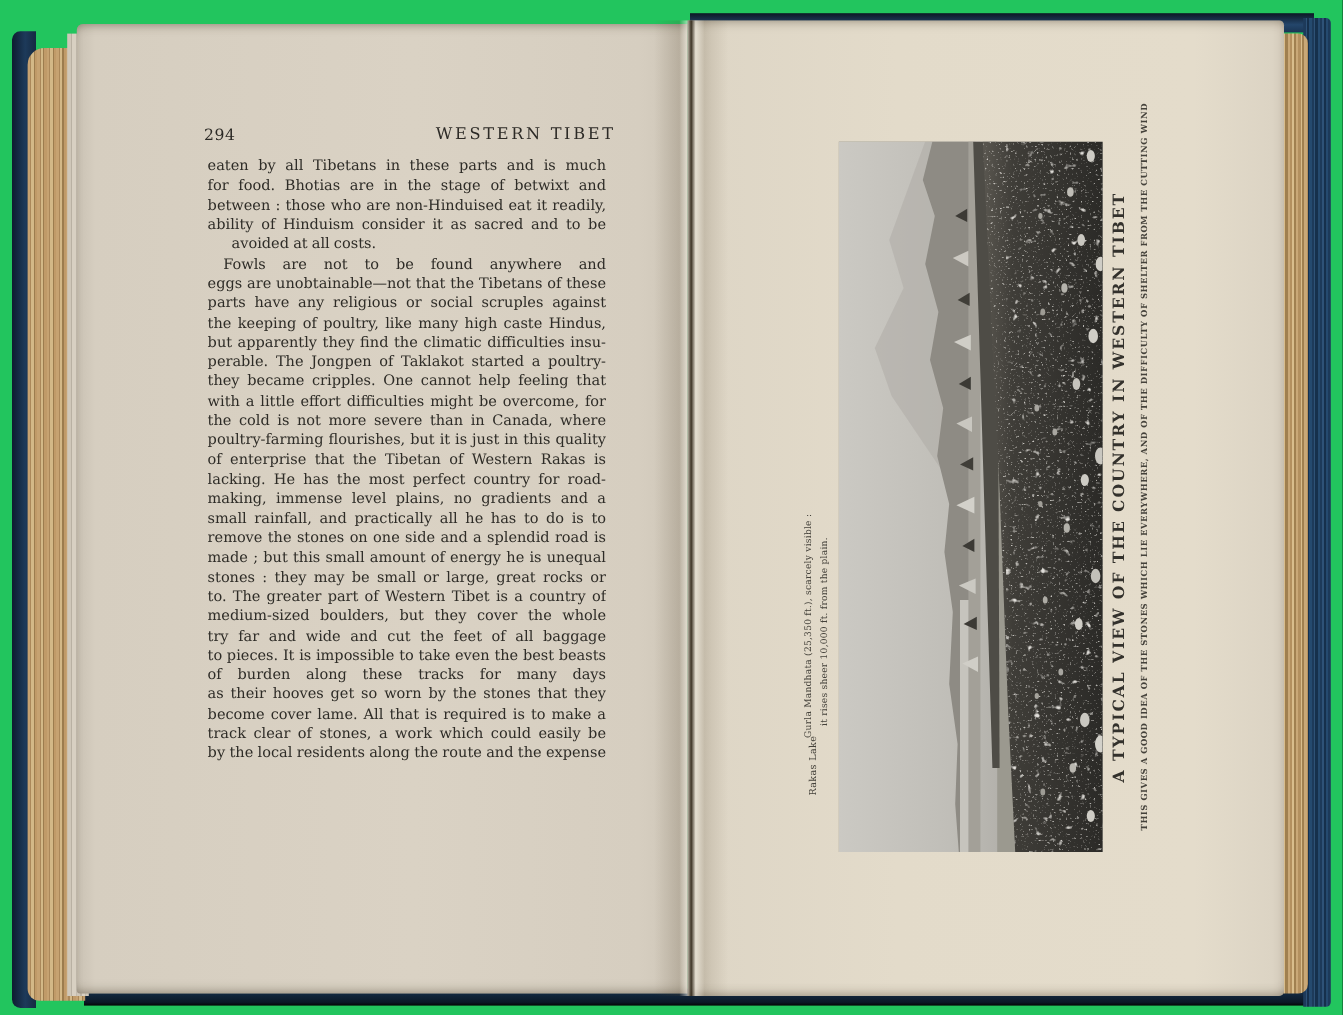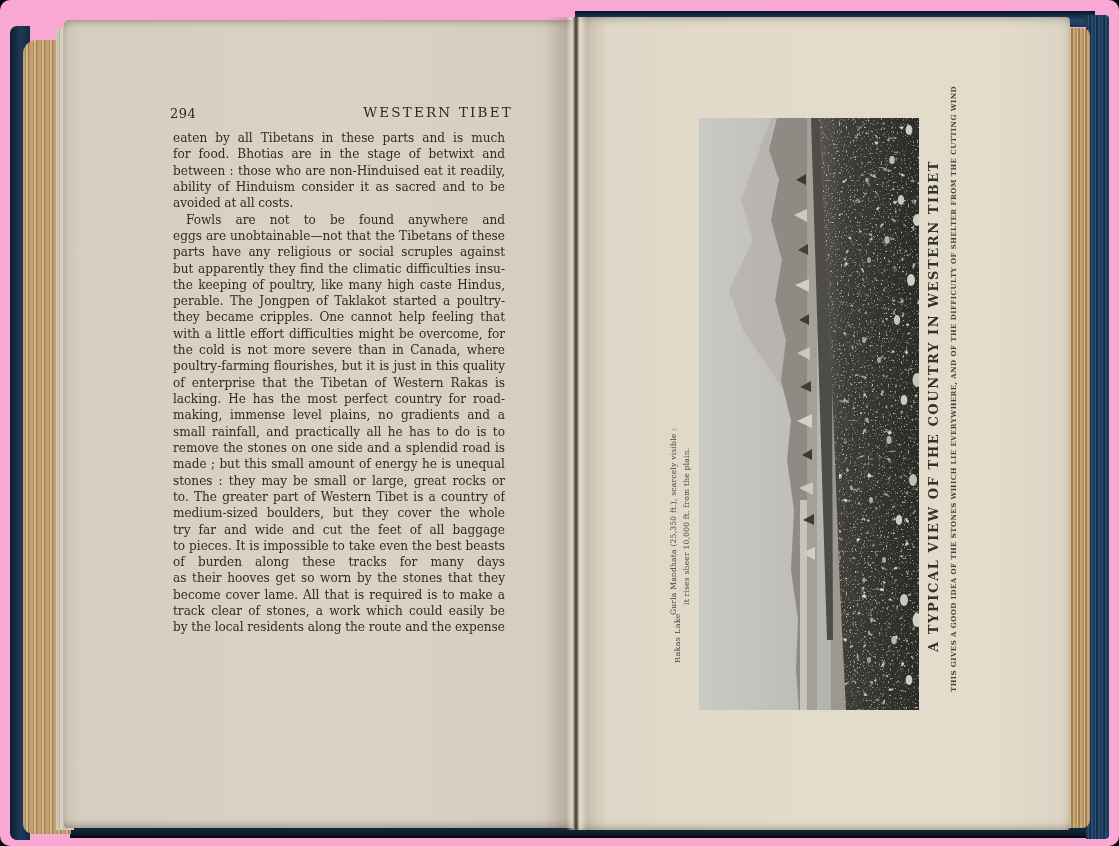--- a/index.html
+++ b/index.html
@@ -1,17 +1,17 @@
 <!DOCTYPE html>
 <html><head>
 <meta charset="utf-8">
 <style>
   html,body{margin:0;padding:0;background:#060606;}
-  .scene{position:relative;width:1119px;height:846px;background:#f9a8d4;overflow:hidden;
-         font-family:"DejaVu Serif","Liberation Serif",serif;border-radius:10px;}
+  .scene{position:relative;width:1119px;height:846px;background:#22c55e;overflow:hidden;
+         font-family:"DejaVu Serif","Liberation Serif",serif;}
   .abs{position:absolute;}
 
   
   .cover-top{left:575px;top:11px;width:520px;height:16px;
     background:linear-gradient(to bottom,#0c1724,#24466b 60%,#1a3553);}
   .cover-bottom{left:70px;top:824px;width:1018px;height:14px;
     background:linear-gradient(to bottom,#16304c,#0b1927 80%,#050505);}
   .cover-left{left:10px;top:26px;width:20px;height:814px;border-radius:7px 0 0 7px;
     background:linear-gradient(to right,#0e1d30,#1d3a5a 55%,#152a42);}
   .cover-right{left:1086px;top:15px;width:23px;height:824px;border-radius:0 4px 4px 0;
@@ -32,21 +32,21 @@
     box-shadow:inset 0 6px 9px -6px rgba(60,50,30,.5), inset 0 -7px 9px -6px rgba(60,50,30,.45);}
   .gutter{left:545px;top:17px;width:62px;height:813px;
     background:linear-gradient(to right,rgba(80,65,40,0) 0,rgba(80,65,40,.18) 34%,rgba(250,246,236,.5) 44%,rgba(35,26,12,.85) 50%,rgba(250,246,236,.45) 56%,rgba(80,65,40,.15) 68%,rgba(80,65,40,0) 100%);}
 
   
   .pnum{left:170px;top:106px;font-size:13px;color:#2c2a26;letter-spacing:.5px;}
   .rhead{left:181px;top:104px;width:332px;text-align:right;font-size:13.5px;font-weight:400;
          letter-spacing:2.2px;color:#2c2a26;}
   .body{left:173px;top:130px;width:332px;color:#2e2c27;font-size:12.1px;word-spacing:-.4px;}
   .bline{line-height:16.32px;height:16.32px;text-align:justify;text-align-last:justify;overflow:hidden;}
-  .bline.end{text-align-last:left;}
+  .bline.end{text-align-last:left;margin-left:20px;}
   .bline.ind{text-indent:13px;}
 
   
   .plate{left:699px;top:118px;width:220px;height:592px;overflow:hidden;background:#9b998f;}
   .plate svg{position:absolute;left:0;top:0;transform-origin:0 0;transform:rotate(-90deg) translateX(-592px);}
 
   
   .vtext{position:absolute;transform-origin:0 0;transform:rotate(-90deg);white-space:nowrap;color:#3a3731;}
   .vt-title{font-size:13px;font-weight:700;letter-spacing:1.6px;color:#33312c;}
   .vt-sub{font-size:7px;font-weight:700;letter-spacing:.45px;color:#45423b;}
@@ -74,22 +74,22 @@
   <div class="abs rhead">WESTERN TIBET</div>
   <div class="abs body">
       <div class="bline">eaten by all Tibetans in these parts and is much prized</div>
       <div class="bline">for food.  Bhotias are in the stage of betwixt and</div>
       <div class="bline">between :  those who are non-Hinduised eat it readily,</div>
       <div class="bline">ability of Hinduism consider it as sacred and to be</div>
       <div class="bline end">avoided at all costs.</div>
       <div class="bline ind">Fowls are not to be found anywhere and consequently</div>
       <div class="bline">eggs are unobtainable—not that the Tibetans of these</div>
       <div class="bline">parts have any religious or social scruples against</div>
+      <div class="bline">the keeping of poultry, like many high caste Hindus,</div>
       <div class="bline">but apparently they find the climatic difficulties insu-</div>
-      <div class="bline">the keeping of poultry, like many high caste Hindus,</div>
       <div class="bline">perable.  The Jongpen of Taklakot started a poultry-</div>
       <div class="bline">they became cripples.  One cannot help feeling that</div>
       <div class="bline">with a little effort difficulties might be overcome, for</div>
       <div class="bline">the cold is not more severe than in Canada, where</div>
       <div class="bline">poultry-farming flourishes, but it is just in this quality</div>
       <div class="bline">of enterprise that the Tibetan of Western Rakas is</div>
       <div class="bline">lacking.  He has the most perfect country for road-</div>
       <div class="bline">making, immense level plains, no gradients and a</div>
       <div class="bline">small rainfall, and practically all he has to do is to</div>
       <div class="bline">remove the stones on one side and a splendid road is</div>

